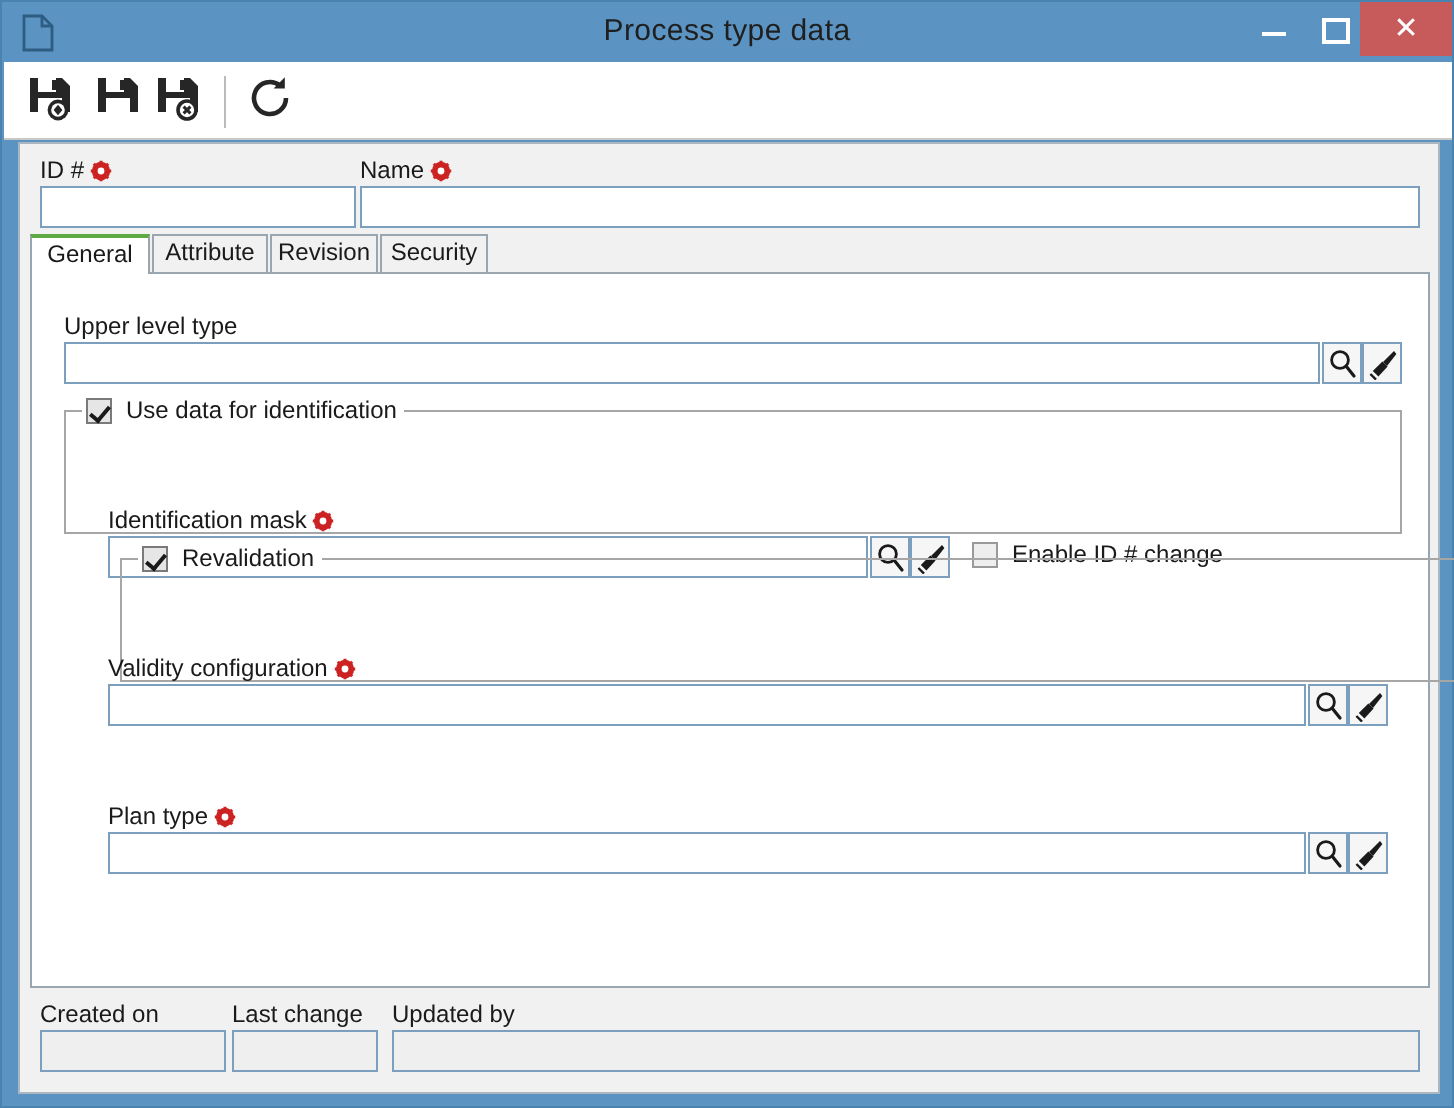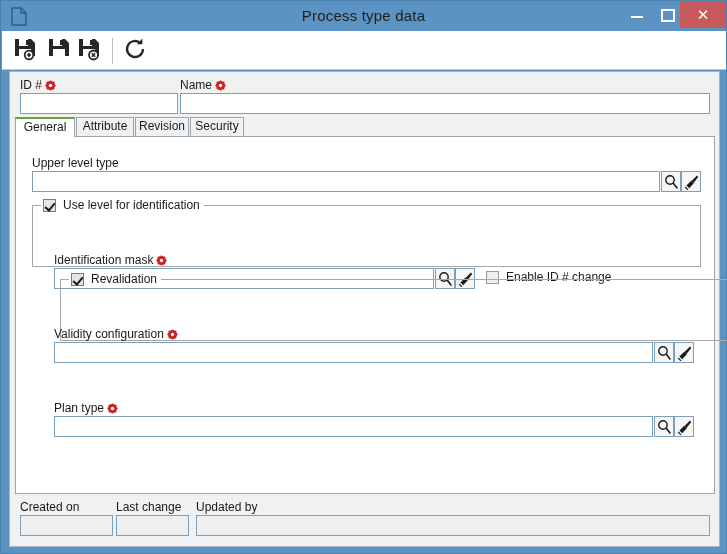--- a/index.html
+++ b/index.html
@@ -409,21 +409,21 @@
         <svg width="15" height="16" viewBox="0 0 15 16">
           <path d="M13 1.5 L7.5 7 L9.5 9 L14.2 3 z" fill="#1a1a1a"></path>
           <path d="M7.2 6.7 L2.4 11.5 L5.2 14.3 L9.8 9.3 z" fill="#1a1a1a"></path>
           <path d="M1.2 13 L4 15.8" stroke="#1a1a1a" stroke-width="1.2"></path>
         </svg>
       </div>
 
       <div class="groupbox" style="left:16px; top:68px; width:669px; height:62px;">
         <div class="group-legend">
           <span class="cbx checked"></span>
-          <span>Use level for identification</span>
+          <span>Use data for identification</span>
         </div>
       </div>
       <div class="field-label" style="left:38px; top:116px;">
         <span>Identification mask</span><span class="req">
           <svg width="11" height="11" viewBox="0 0 11 11">
             <circle cx="5.5" cy="5.5" r="4.6" fill="#cc2222"></circle>
             <circle cx="5.5" cy="5.5" r="1.7" fill="#ffffff"></circle>
             <path d="M5.5 0.4 v2.2 M5.5 8.4 v2.2 M0.4 5.5 h2.2 M8.4 5.5 h2.2
                      M1.9 1.9 l1.6 1.6 M7.5 7.5 l1.6 1.6 M9.1 1.9 l-1.6 1.6 M3.5 7.5 l-1.6 1.6" stroke="#cc2222" stroke-width="1.5"></path>
           </svg>

